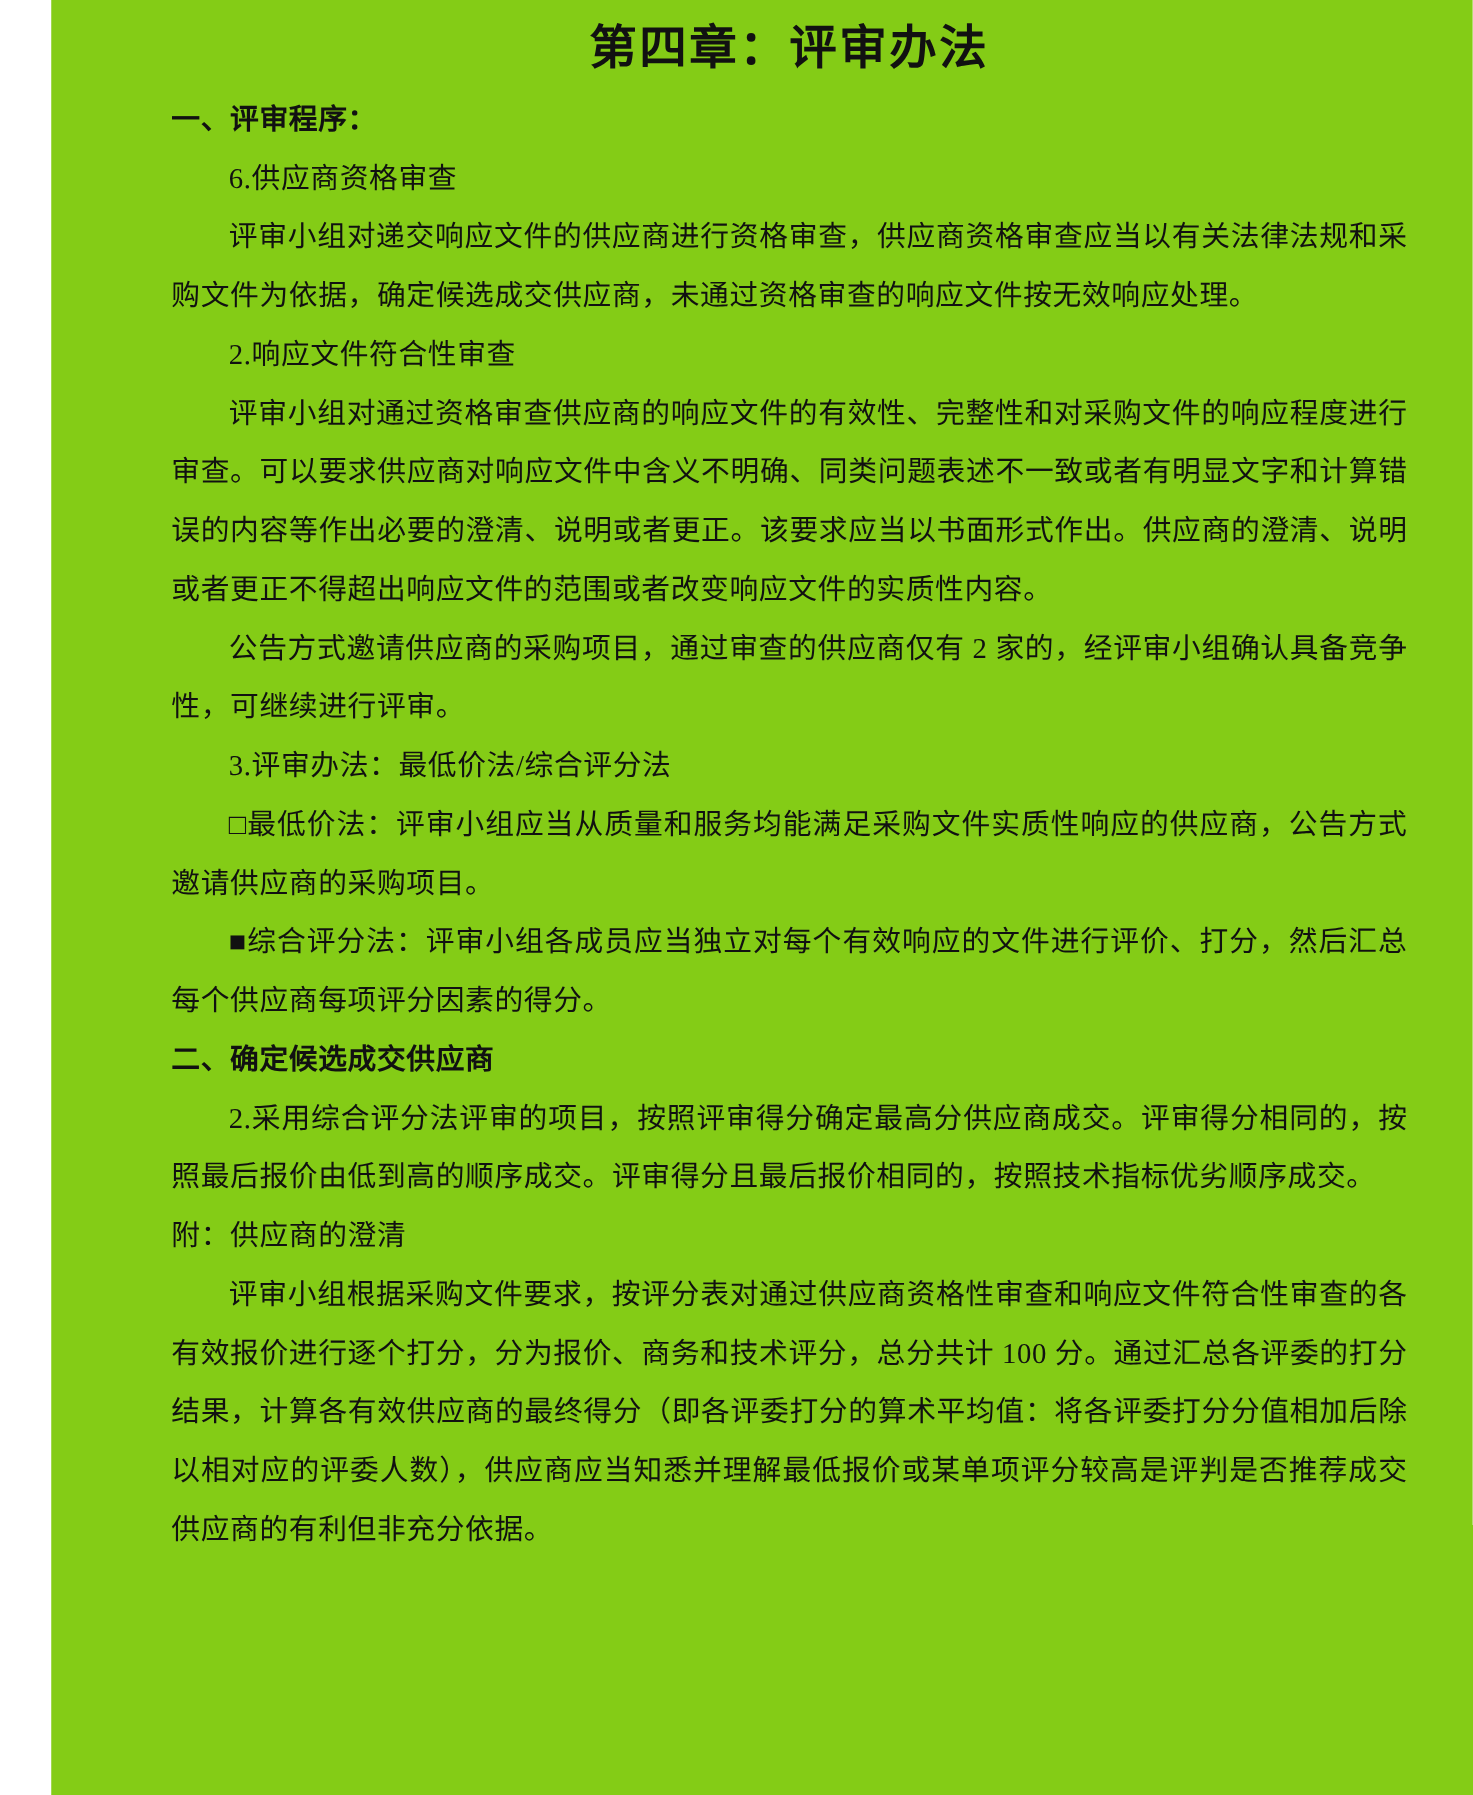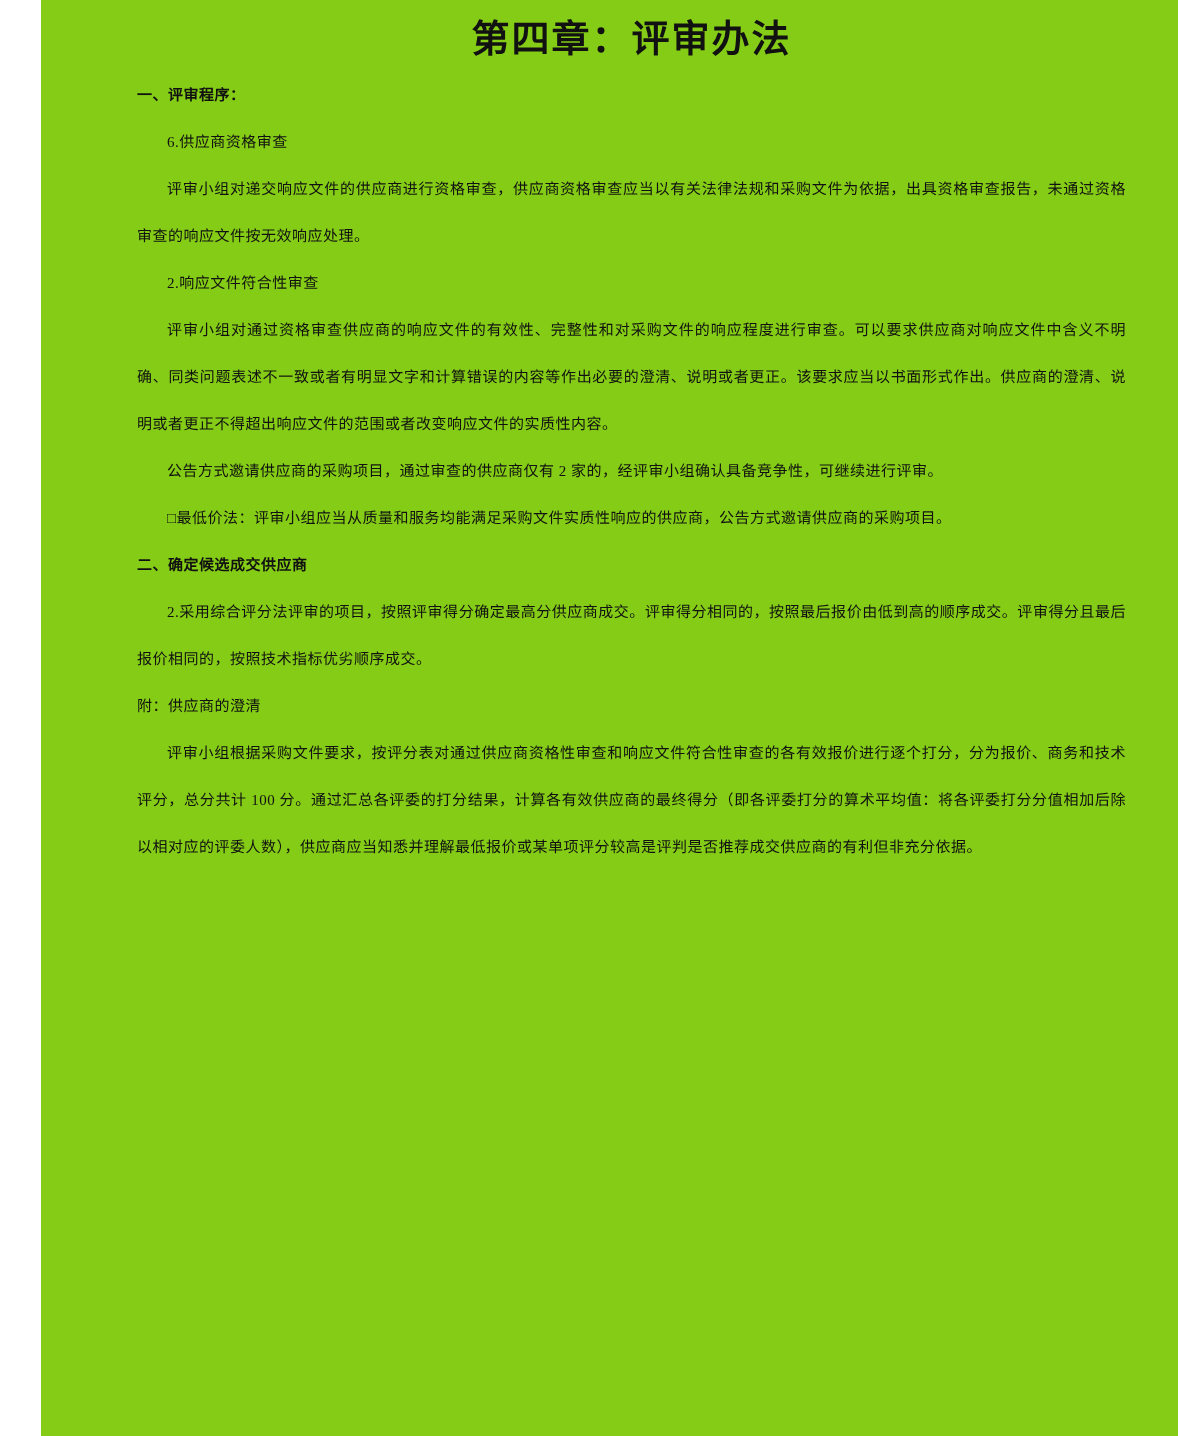--- a/index.html
+++ b/index.html
@@ -25,21 +25,21 @@
   .doc-title {
     font-size: 38px;
     font-weight: bold;
     text-align: center;
     line-height: 50px;
     letter-spacing: 2px;
     margin: 6px 0 8px 0;
   }
   .para {
     margin: 0;
-    font-size: 15px;
+    font-size: 23px;
     line-height: 47px;
     letter-spacing: 0.5px;
     text-align: justify;
     text-justify: inter-ideograph;
   }
   .para.heading {
     font-weight: bold;
     text-align: left;
   }
   .para.sub {
@@ -58,23 +58,25 @@
   }
 </style>
 </head>
 <body>
 
 <div class="page">
   <h1 class="doc-title">第四章：评审办法</h1>
   <main id="paragraphs">
       <p class="para heading">一、评审程序：</p>
       <p class="para sub">6.供应商资格审查</p>
-      <p class="para body">评审小组对递交响应文件的供应商进行资格审查，供应商资格审查应当以有关法律法规和采购文件为依据，出具资格审查报告，未通过资格审查的响应文件按无效响应处理。</p>
+      <p class="para body">评审小组对递交响应文件的供应商进行资格审查，供应商资格审查应当以有关法律法规和采购文件为依据，确定候选成交供应商，未通过资格审查的响应文件按无效响应处理。</p>
       <p class="para sub">2.响应文件符合性审查</p>
       <p class="para body">评审小组对通过资格审查供应商的响应文件的有效性、完整性和对采购文件的响应程度进行审查。可以要求供应商对响应文件中含义不明确、同类问题表述不一致或者有明显文字和计算错误的内容等作出必要的澄清、说明或者更正。该要求应当以书面形式作出。供应商的澄清、说明或者更正不得超出响应文件的范围或者改变响应文件的实质性内容。</p>
       <p class="para body">公告方式邀请供应商的采购项目，通过审查的供应商仅有 2 家的，经评审小组确认具备竞争性，可继续进行评审。</p>
+      <p class="para sub">3.评审办法：最低价法/综合评分法</p>
       <p class="para body">□最低价法：评审小组应当从质量和服务均能满足采购文件实质性响应的供应商，公告方式邀请供应商的采购项目。</p>
+      <p class="para body">■综合评分法：评审小组各成员应当独立对每个有效响应的文件进行评价、打分，然后汇总每个供应商每项评分因素的得分。</p>
       <p class="para heading">二、确定候选成交供应商</p>
       <p class="para body">2.采用综合评分法评审的项目，按照评审得分确定最高分供应商成交。评审得分相同的，按照最后报价由低到高的顺序成交。评审得分且最后报价相同的，按照技术指标优劣顺序成交。</p>
       <p class="para flush">附：供应商的澄清</p>
       <p class="para body">评审小组根据采购文件要求，按评分表对通过供应商资格性审查和响应文件符合性审查的各有效报价进行逐个打分，分为报价、商务和技术评分，总分共计 100 分。通过汇总各评委的打分结果，计算各有效供应商的最终得分（即各评委打分的算术平均值：将各评委打分分值相加后除以相对应的评委人数），供应商应当知悉并理解最低报价或某单项评分较高是评判是否推荐成交供应商的有利但非充分依据。</p>
     </main>
 </div>
 
 </body></html>

